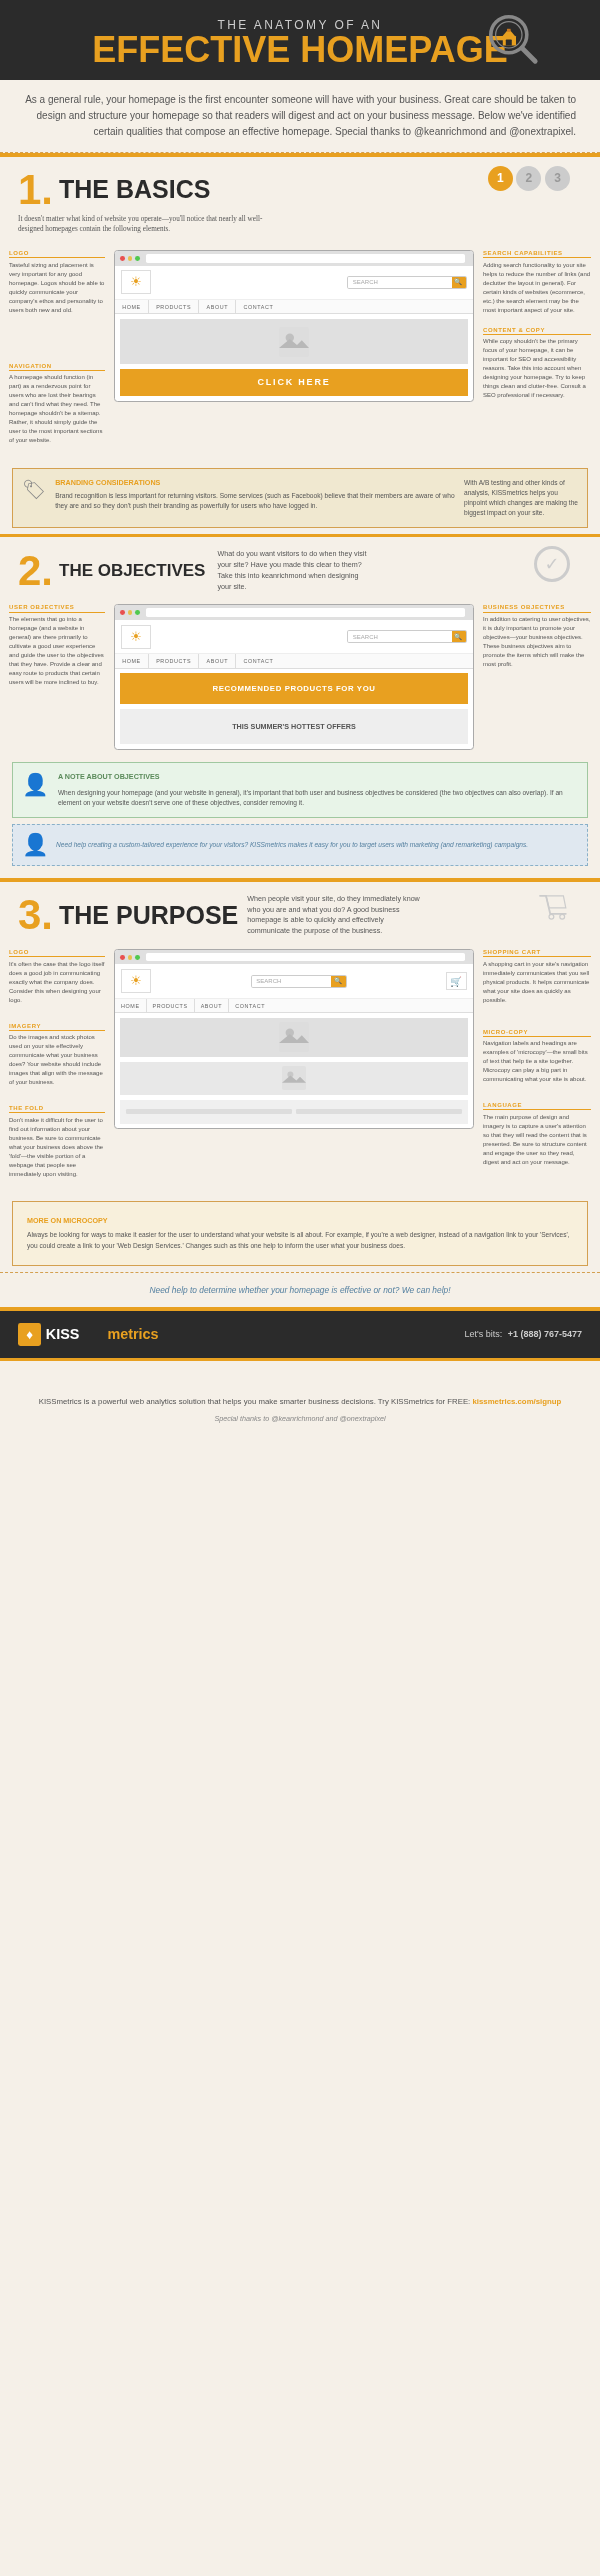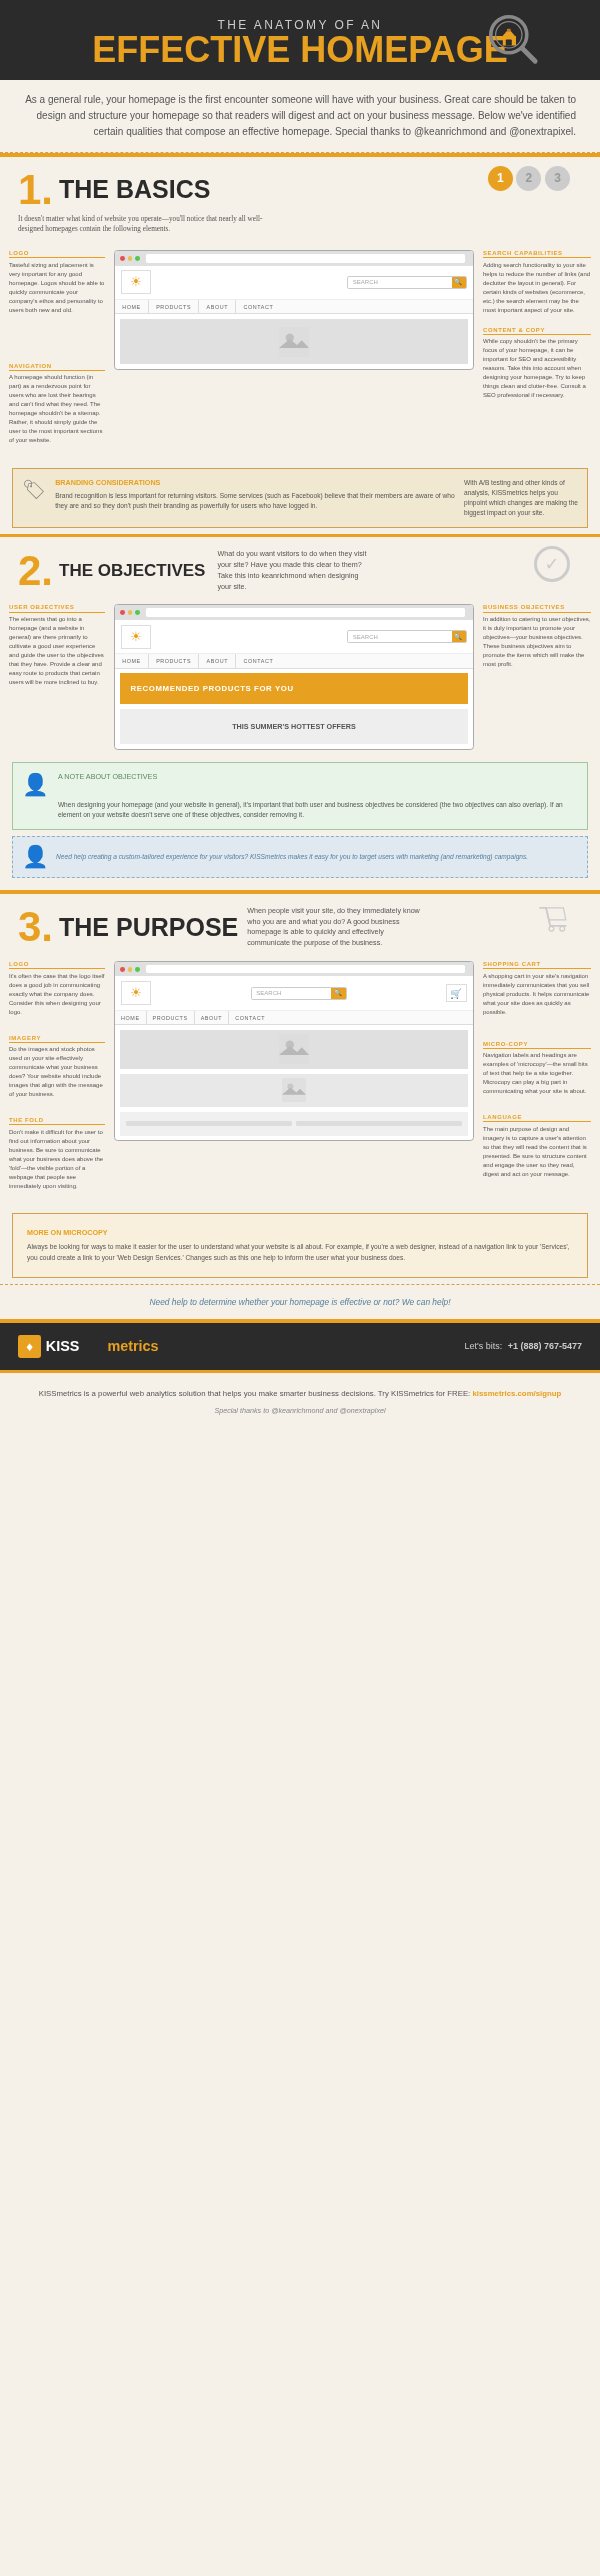--- a/index.html
+++ b/index.html
@@ -209,20 +209,21 @@
         </div>
 
         <div style="height:45px;background:#e0e0e0;margin:4.8px;display:flex;align-items:center;justify-content:center;font-size:18px;color:#bbb;">
           <svg width="30" height="30" viewBox="0 0 50 50">
             <rect width="50" height="50" fill="#ddd" rx="3"></rect>
             <circle cx="18" cy="18" r="7" fill="#c0c0c0"></circle>
             <polygon points="0,35 18,20 30,30 38,22 50,35" fill="#b8b8b8"></polygon>
           </svg>
         </div>
 
+        <div style="margin:4.8px;background:#e8a020;color:white;text-align:center;padding:8.4px;font-size:9px;font-weight:bold;font-family:Arial,sans-serif;letter-spacing:1.8px;cursor:pointer;">CLICK HERE</div>
       </div>
     </div>
 
     <div class="col-right">
       <div class="side-label-block">
         <div class="side-label-title" style="color:#e8a020;">SEARCH CAPABILITIES</div>
         <div class="side-label-text">Adding search functionality to your site helps to reduce the number of links (and declutter the layout in general). For certain kinds of websites (ecommerce, etc.) the search element may be the most important aspect of your site.</div>
       </div>
       <div class="side-label-block" style="margin-top:12px;">
         <div class="side-label-title" style="color:#e8a020;">CONTENT &amp; COPY</div>
@@ -281,39 +282,39 @@
             <div style="background:#e8a020;width:14.4px;display:flex;align-items:center;justify-content:center;color:white;font-size:6.6px;">🔍</div>
           </div>
         </div>
         <div style="display:flex;border-bottom:0.6px solid #ddd;background:#fafafa;">
           <div style="padding:3.6px 7.2px;font-size:5.4px;color:#666;font-family:Arial,sans-serif;border-right:0.6px solid #ddd;letter-spacing:0.6px;">HOME</div>
           <div style="padding:3.6px 7.2px;font-size:5.4px;color:#666;font-family:Arial,sans-serif;border-right:0.6px solid #ddd;letter-spacing:0.6px;">PRODUCTS</div>
           <div style="padding:3.6px 7.2px;font-size:5.4px;color:#666;font-family:Arial,sans-serif;border-right:0.6px solid #ddd;letter-spacing:0.6px;">ABOUT</div>
           <div style="padding:3.6px 7.2px;font-size:5.4px;color:#666;font-family:Arial,sans-serif;letter-spacing:0.6px;">CONTACT</div>
         </div>
 
-        <div style="margin:4.8px;background:#e8a020;color:white;padding:10.8px;font-size:7.8px;font-weight:bold;font-family:Arial,sans-serif;letter-spacing:0.6px;">RECOMMENDED PRODUCTS FOR YOU</div>
+        <div style="margin:4.8px;background:#e8a020;color:white;text-align:center;padding:10.8px;font-size:7.8px;font-weight:bold;font-family:Arial,sans-serif;letter-spacing:0.6px;">RECOMMENDED PRODUCTS FOR YOU</div>
 
         <div style="background:#eee;text-align:center;padding:13.2px 9px;margin:4.8px;font-size:7.2px;font-weight:bold;font-family:Arial,sans-serif;color:#555;">THIS SUMMER'S HOTTEST OFFERS</div>
       </div>
     </div>
 
     <div class="col-right">
       <div class="side-label-block">
         <div class="side-label-title">BUSINESS OBJECTIVES</div>
         <div class="side-label-text">In addition to catering to user objectives, it is duly important to promote your objectives—your business objectives. These business objectives aim to promote the items which will make the most profit.</div>
       </div>
     </div>
 
   </div>
 
   <div style="background:#e8f4e8;border:0.6px solid #a0c8a0;margin:6px 12px;padding:9px;display:flex;gap:9px;">
     <div style="font-size:21.6px;color:#5a8a5a;">👤</div>
     <div style="flex:1;">
-      <div style="font-size:7.2px;font-weight:normal;color:#5a8a5a;text-transform:uppercase;font-family:Arial,sans-serif;margin-bottom:19px;">A NOTE ABOUT OBJECTIVES</div>
+      <div style="font-size:7.2px;font-weight:bold;color:#5a8a5a;text-transform:uppercase;font-family:Arial,sans-serif;margin-bottom:7px;">A NOTE ABOUT OBJECTIVES</div>
       <div style="font-size:6.6px;color:#555;line-height:1.5;font-family:Arial,sans-serif;">When designing your homepage (and your website in general), it's important that both user and business objectives be considered (the two objectives can also overlap). If an element on your website doesn't serve one of these objectives, consider removing it.</div>
     </div>
   </div>
 
   <div style="background:#e0e8f0;border:0.6px dashed #8ab0c8;margin:6px 12px 12px;padding:7.2px 9px;display:flex;align-items:center;gap:7.2px;">
     <div style="font-size:21.6px;color:#5580a0;">👤</div>
     <div style="font-size:6.6px;color:#5580a0;line-height:1.5;font-family:Arial,sans-serif;font-style:italic;">Need help creating a custom-tailored experience for your visitors? KISSmetrics makes it easy for you to target users with marketing (and remarketing) campaigns.</div>
   </div>
 
 </div>
@@ -438,19 +439,19 @@
       <span style="color:white;">KISS</span><span style="color:#e8a020;padding-left:28px;">metrics</span>
     </div>
   </div>
   <div style="font-size:9px;color:#ccc;font-family:Arial,sans-serif;">
     <span>Let's bits:</span>
     <span style="margin-left:3px;font-weight:bold;">+1 (888) 767-5477</span>
   </div>
 </div>
 
 <div style="background:#f5f0e8;text-align:center;padding:15px 24px;border-top:3px solid #e8a020;">
-  <p style="font-size:7.8px;color:#555;font-family:Arial,sans-serif;line-height:1.6;margin-bottom:3px;">
+  <p style="font-size:7.8px;color:#555;font-family:Arial,sans-serif;line-height:1.6;margin-bottom:3px;margin-top:20px;">
     <span>KISSmetrics is a powerful web analytics solution that helps you make smarter business decisions. Try KISSmetrics for FREE:</span>
     <span style="color:#e8a020;font-weight:bold;cursor:pointer;">kissmetrics.com/signup</span>
   </p>
   <p style="font-size:7.2px;color:#888;font-family:Arial,sans-serif;margin-top:6px;font-style:italic;">Special thanks to @keanrichmond and @onextrapixel</p>
 </div>
 
 
 </body></html>

